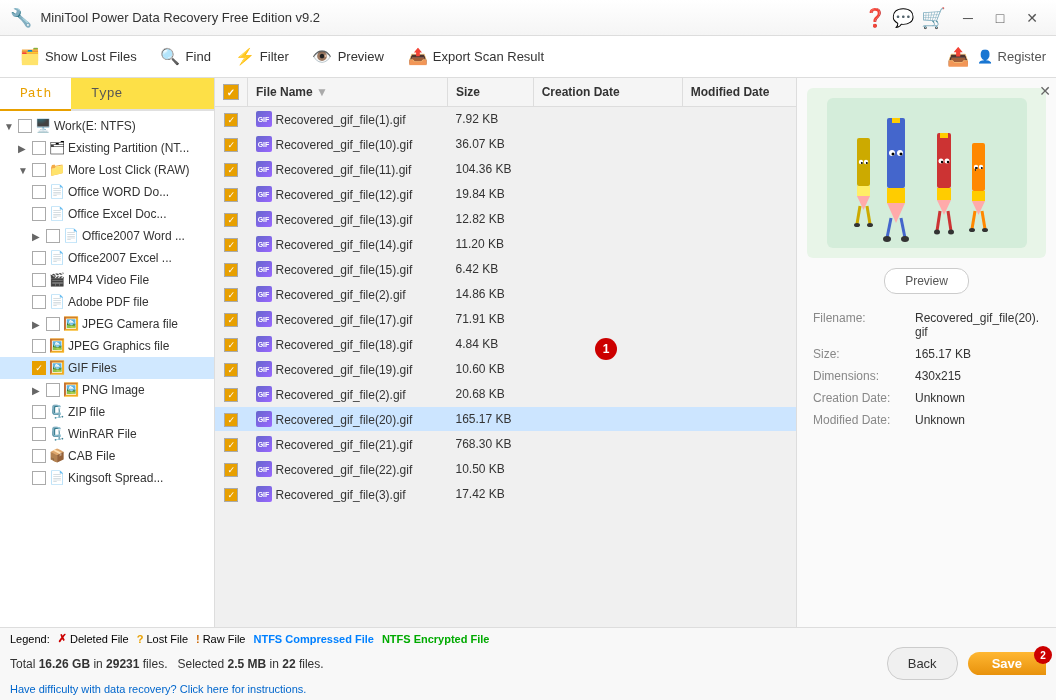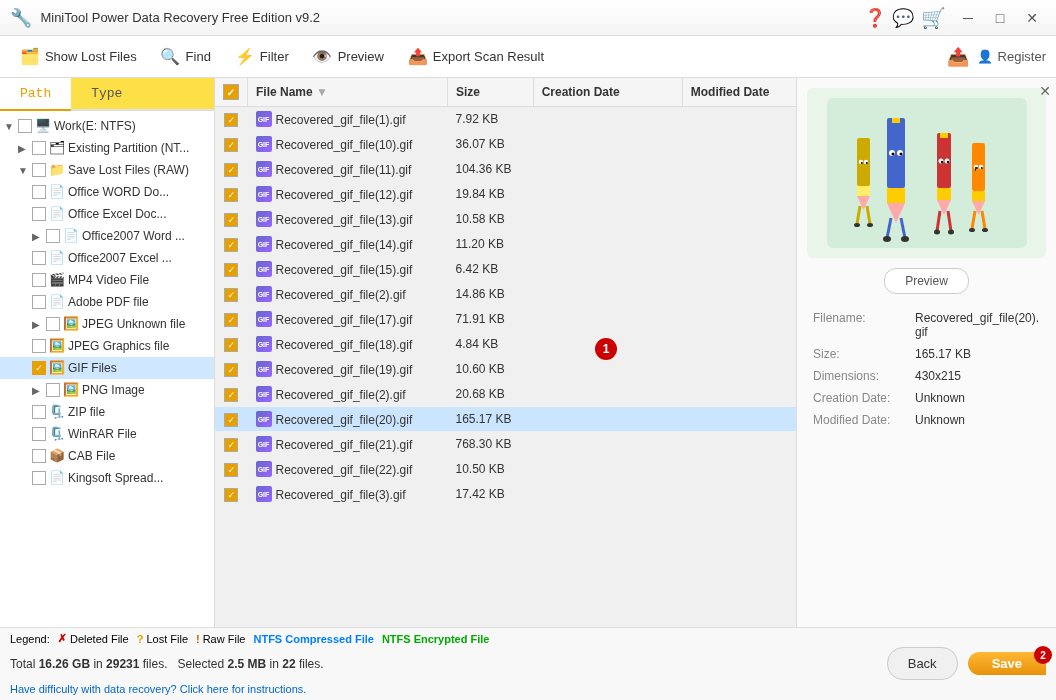--- a/index.html
+++ b/index.html
@@ -358,21 +358,21 @@
         <span class="tree-check"></span>
         <span class="tree-icon">🗂</span>
         <span class="tree-label">Existing Partition (NT...</span>
       </div>
 
       <div class="tree-item">
         <span class="tree-indent"></span>
         <span class="tree-toggle">▼</span>
         <span class="tree-check"></span>
         <span class="tree-icon folder-icon">📁</span>
-        <span class="tree-label">Save Lost Files (RAW)</span>
+        <span class="tree-label">More Lost Click (RAW)</span>
       </div>
 
       <div class="tree-item">
         <span class="tree-indent"></span>
           <span class="tree-indent"></span>
         <span class="tree-check"></span>
         <span class="tree-icon special-icon">📄</span>
         <span class="tree-label">Office WORD Do...</span>
       </div>
 
@@ -416,21 +416,21 @@
         <span class="tree-icon special-icon">📄</span>
         <span class="tree-label">Adobe PDF file</span>
       </div>
 
       <div class="tree-item">
         <span class="tree-indent"></span>
           <span class="tree-indent"></span>
         <span class="tree-toggle">▶</span>
         <span class="tree-check"></span>
         <span class="tree-icon special-icon">🖼️</span>
-        <span class="tree-label">JPEG Unknown file</span>
+        <span class="tree-label">JPEG Camera file</span>
       </div>
 
       <div class="tree-item">
         <span class="tree-indent"></span>
           <span class="tree-indent"></span>
         <span class="tree-check"></span>
         <span class="tree-icon special-icon">🖼️</span>
         <span class="tree-label">JPEG Graphics file</span>
       </div>
 
@@ -563,21 +563,21 @@
               <tr>
       <td>
         <div class="row-check">✓</div>
       </td>
       <td>
         <div class="file-name-cell">
           <div class="gif-icon">GIF</div>
           <span>Recovered_gif_file(13).gif</span>
         </div>
       </td>
-      <td>10.58 KB</td>
+      <td>12.82 KB</td>
       <td></td>
       <td></td>
     </tr>
               <tr>
       <td>
         <div class="row-check">✓</div>
       </td>
       <td>
         <div class="file-name-cell">
           <div class="gif-icon">GIF</div>

